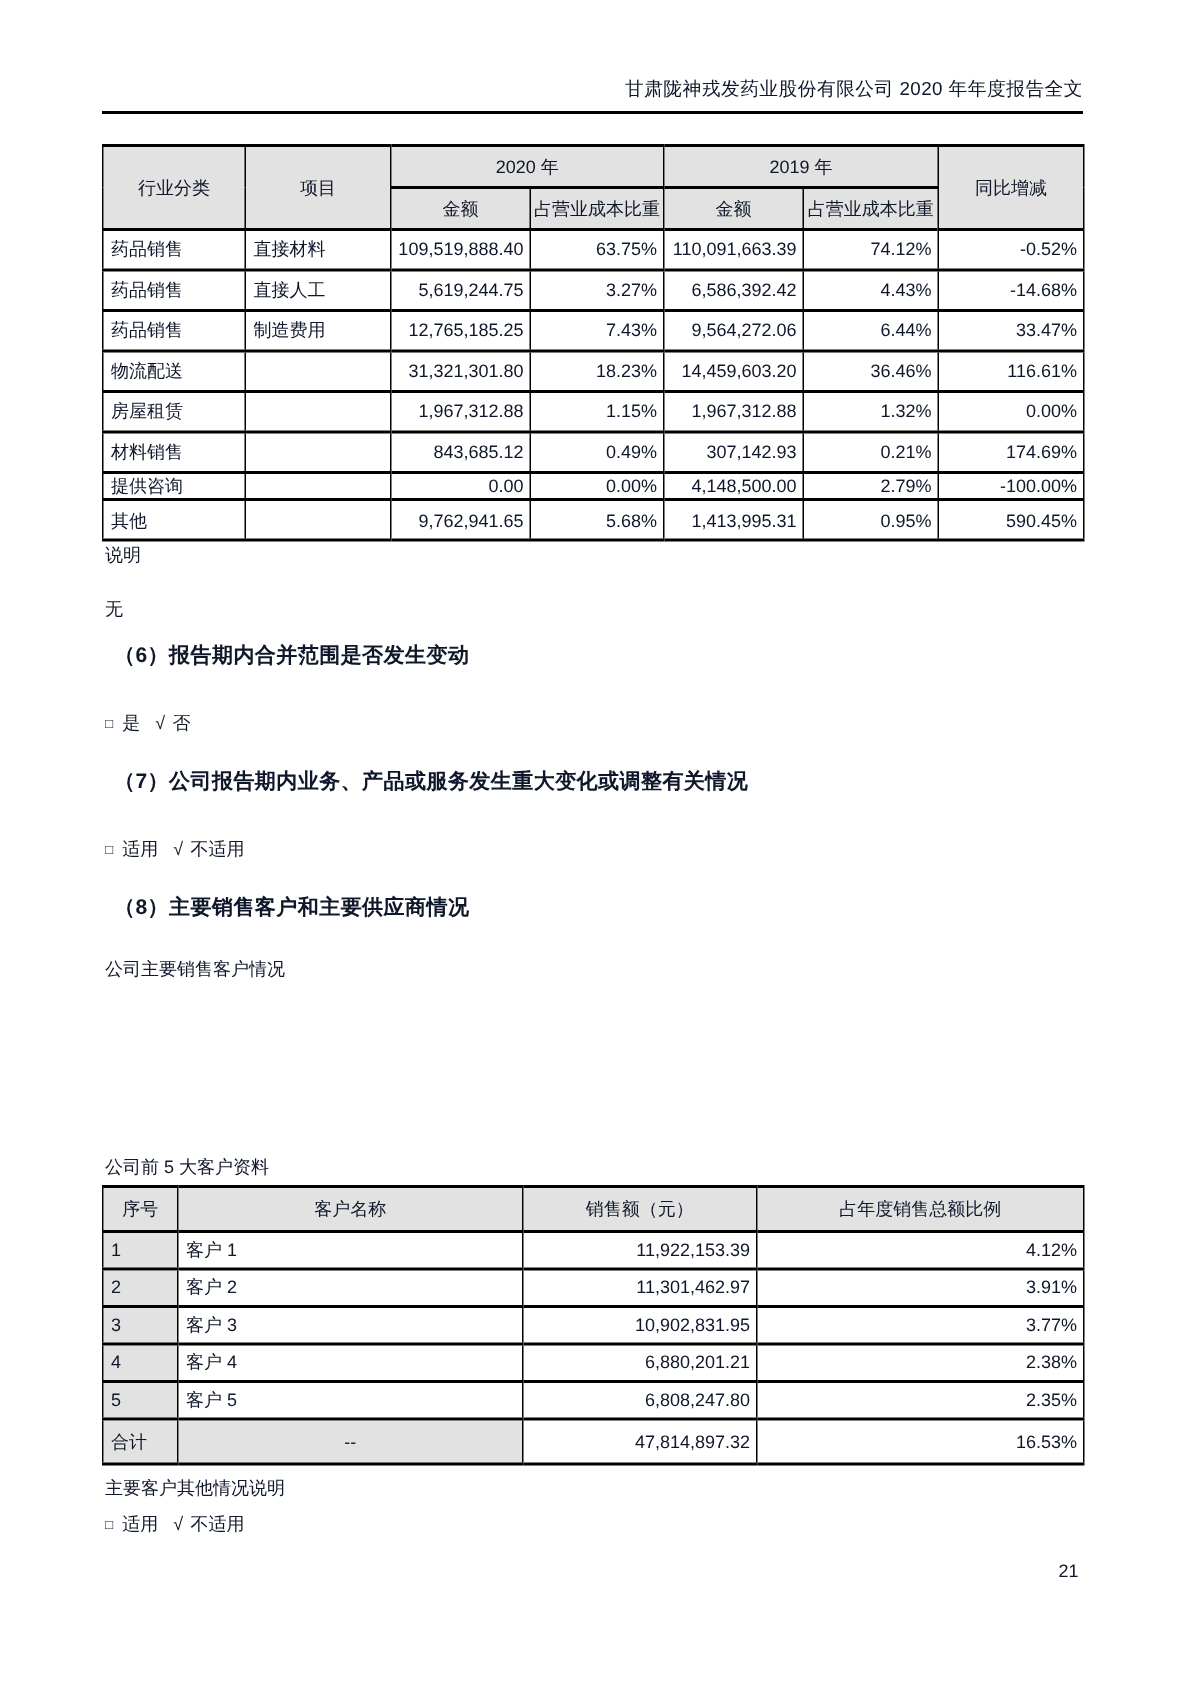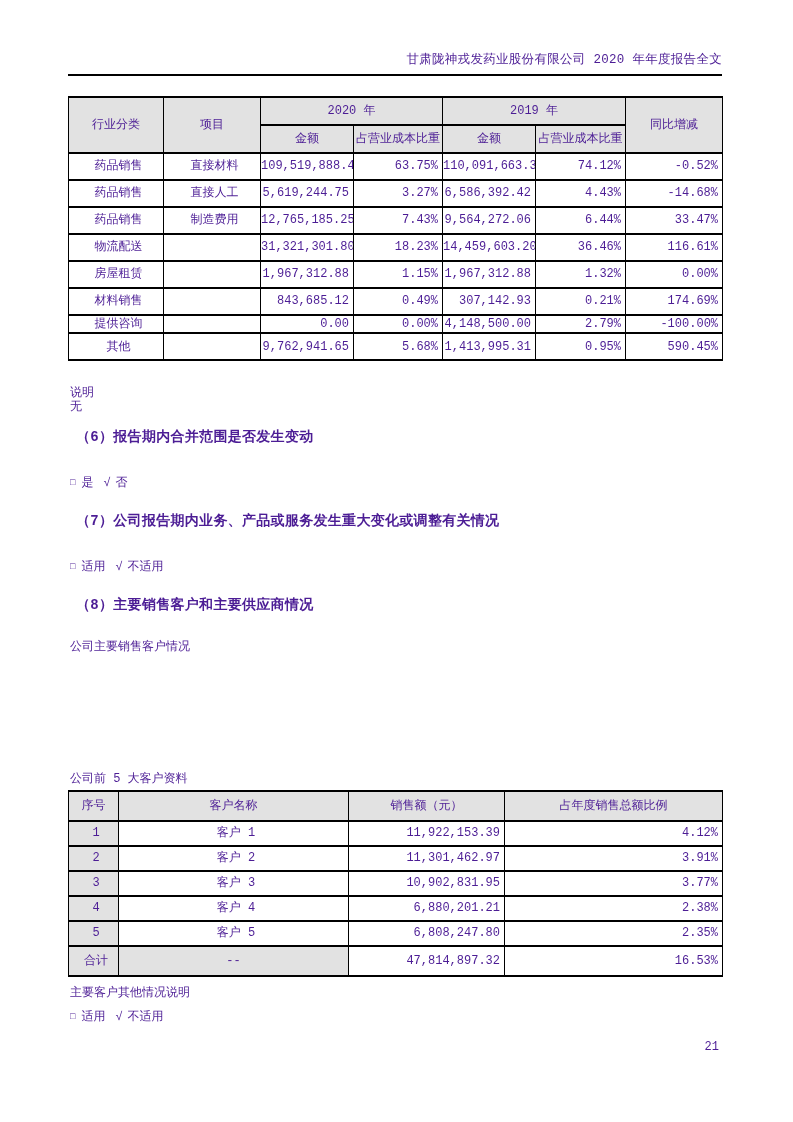--- a/index.html
+++ b/index.html
@@ -1,33 +1,33 @@
 <!DOCTYPE html>
 <html><head>
 <meta charset="utf-8">
 <style>
   * { margin:0; padding:0; box-sizing:border-box; }
   html,body { background:#ffffff; }
   .page {
     position:relative; width:793px; height:1122px; background:#ffffff;
-    font-family:Liberation Mono, monospace; color:#4c1d95; overflow:hidden;
+    font-family:Liberation Sans, sans-serif; color:#0f172a; overflow:hidden;
   }
   .hdr-title { position:absolute; top:51px; right:71px; font-size:12.5px; letter-spacing:0.3px; }
   .hdr-rule  { position:absolute; top:74px; left:68px; width:654px; border-top:2px solid #000; }
 
   table { border-collapse:collapse; table-layout:fixed; }
   td, th {
     border-left:1px solid #000; border-right:1px solid #000;
     border-top:2px solid #000; border-bottom:2px solid #000;
     font-size:12px; font-weight:normal; overflow:hidden; vertical-align:middle;
     line-height:1.35;
   }
   .gray { background:#e2e2e2; }
   .c { text-align:center; }
-  .l { text-align:center; padding-left:5px; }
+  .l { text-align:left; padding-left:5px; }
   .r { text-align:right; padding-right:4px; }
 
   .t1 { position:absolute; left:68px; top:96px; width:654px; }
   .t2 { position:absolute; left:68px; top:656px; width:654px; }
   .t3 { position:absolute; left:68px; top:790px; width:654px; }
 
   .body-text { position:absolute; left:70px; font-size:12px; }
   .heading   { position:absolute; left:76px; font-size:14px; font-weight:bold; letter-spacing:0.3px; }
   .choice    { position:absolute; left:70px; font-size:12px; }
   .choice .box { font-size:9px; position:relative; top:-1px; margin-right:6px; }
@@ -134,21 +134,21 @@
       <td class="l"></td>
       <td class="r">9,762,941.65</td>
       <td class="r">5.68%</td>
       <td class="r">1,413,995.31</td>
       <td class="r">0.95%</td>
       <td class="r">590.45%</td>
     </tr>
   </tbody>
     </table>
 
-  <div class="body-text" style="top:384px">说明</div>
+  <div class="body-text" style="top:362px">说明</div>
   <div class="body-text" style="top:398px">无</div>
 
   <div class="heading" style="top:428px">（6）报告期内合并范围是否发生变动</div>
   <div class="choice" style="top:474px">
     <span class="box">□</span><span>是</span><span class="chk">√</span><span>否</span>
   </div>
 
   <div class="heading" style="top:512px">（7）公司报告期内业务、产品或服务发生重大变化或调整有关情况</div>
   <div class="choice" style="top:558px">
     <span class="box">□</span><span>适用</span><span class="chk">√</span><span>不适用</span>

